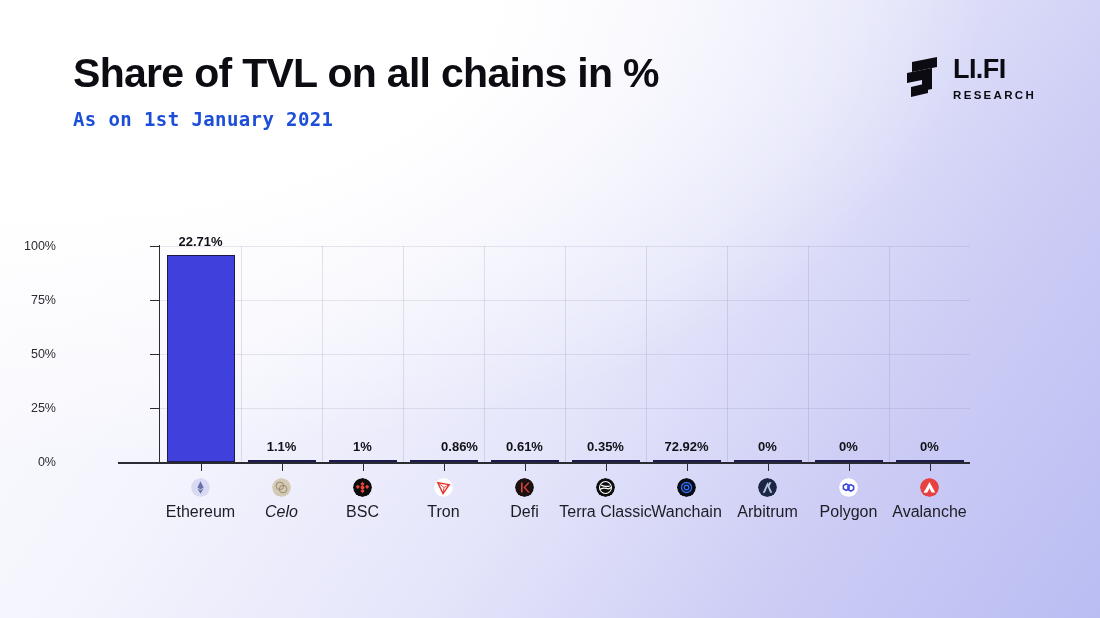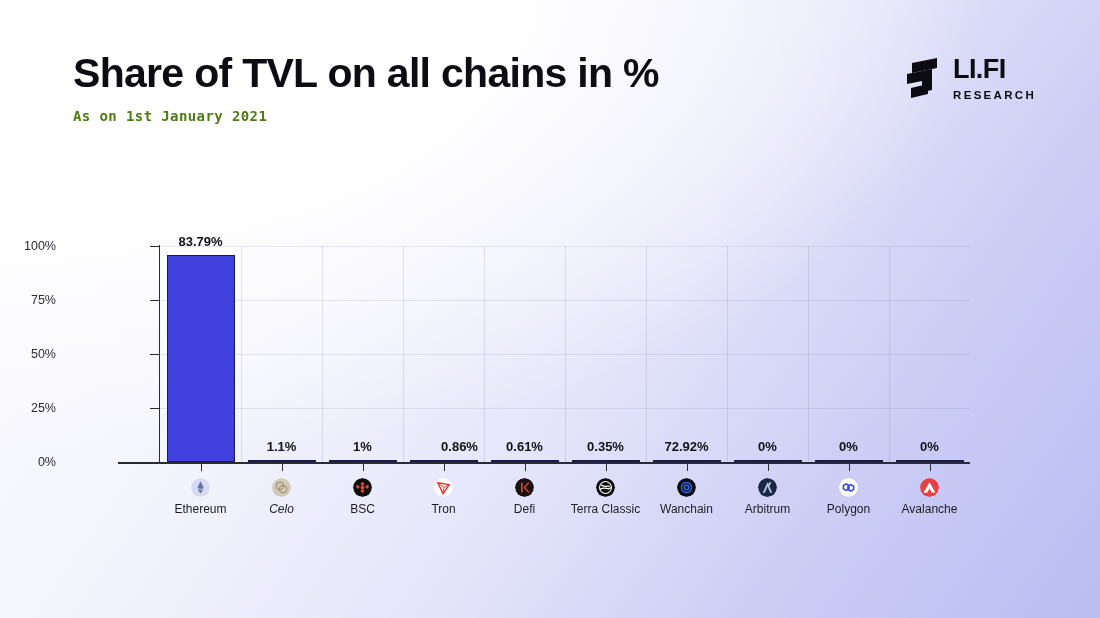--- a/index.html
+++ b/index.html
@@ -14,25 +14,25 @@
   }
 
   
   #header { position:absolute; left:73px; top:52px; }
   #title {
     font-size:41px; font-weight:bold; letter-spacing:-0.7px;
     color:#0c0c12; line-height:1.05; white-space:nowrap;
   }
   #subtitle {
     margin-top:13px; font-family:"DejaVu Sans Mono", monospace;
-    font-size:14px; font-weight:bold; color:#4d7c0f; letter-spacing:0.4px;
+    font-size:19px; font-weight:bold; color:#1d4ed8; letter-spacing:0.4px;
   }
 
   
-  #logo { position:absolute; right:64px; top:56px; display:flex; align-items:center; gap:13px; }
+  #logo { position:absolute; right:64px; top:56px; display:flex; align-items:flex-start; gap:13px; }
   #logo-mark { width:36px; height:44px; flex:none; }
   #logo-text { display:flex; flex-direction:column; align-items:flex-start; }
   #logo-name { font-size:27px; font-weight:bold; color:#0b0b11; letter-spacing:-0.6px; line-height:1; }
   #logo-sub { font-size:11.5px; font-weight:bold; color:#0b0b11; letter-spacing:2.3px; margin-top:6px; }
 
   
   #chart { position:absolute; left:0; top:0; width:1100px; height:618px; }
 
   #plot {
     position:absolute;
@@ -64,21 +64,21 @@
   .bar-label {
     position:absolute; transform:translateX(-50%);
     font-size:13px; font-weight:bold; color:#111118; white-space:nowrap;
   }
 
   .xcat { position:absolute; transform:translateX(-50%); text-align:center; width:120px; }
   .xcat-icon {
     width:19px; height:19px; border-radius:50%; margin:0 auto 6px auto;
     display:block;
   }
-  .xcat-label { font-size:12px; color:#1c1c24; line-height:1.12; }
+  .xcat-label { font-size:16px; color:#1c1c24; line-height:1.12; }
 
   #credits {
     position:absolute; right:66px; bottom:32px;
     font-family:"DejaVu Sans Mono", monospace;
     font-size:12.5px; font-weight:bold; color:#191922; letter-spacing:0.3px;
   }
 </style>
 </head>
 <body>
 
@@ -256,21 +256,21 @@
           <circle cx="10" cy="10" r="10" fill="#e84142"></circle>
           <g fill="#ffffff" stroke="#ffffff" stroke-width="0.9">
             <polygon points="10,4.3 16,15.2 12.2,15.2 10,10.8 7.8,15.2 4,15.2" stroke="none"></polygon>
             <polygon points="6.4,15.2 4,15.2 5.2,12.9 6.4,12.9" stroke="none"></polygon>
           </g>
         </svg>
         <div class="xcat-label">Avalanche</div>
       </div>
     </div>
 
-<div class="bar-label" style="left: 200.5px; top: 233.51px;">83.79%</div>
+<div class="bar-label" style="left: 200.5px; top: 233.51px;">22.71%</div>
     <div class="bar-label" style="left: 281.5px; top: 438.624px; text-align: center;">1.1%</div>
     <div class="bar-label" style="left: 362.5px; top: 438.84px;">1%</div>
     <div class="bar-label" style="left: 443.5px; top: 439.142px; margin-left: 16px;">0.86%</div>
     <div class="bar-label" style="left: 524.5px; top: 439.4px;">0.61%</div>
     <div class="bar-label" style="left: 605.5px; top: 439.4px;">0.35%</div>
     <div class="bar-label" style="left: 686.5px; top: 439.4px;">72.92%</div>
     <div class="bar-label" style="left: 767.5px; top: 439.4px;">0%</div>
     <div class="bar-label" style="left: 848.5px; top: 439.4px;">0%</div>
     <div class="bar-label" style="left: 929.5px; top: 439.4px;">0%</div>
   </div>

